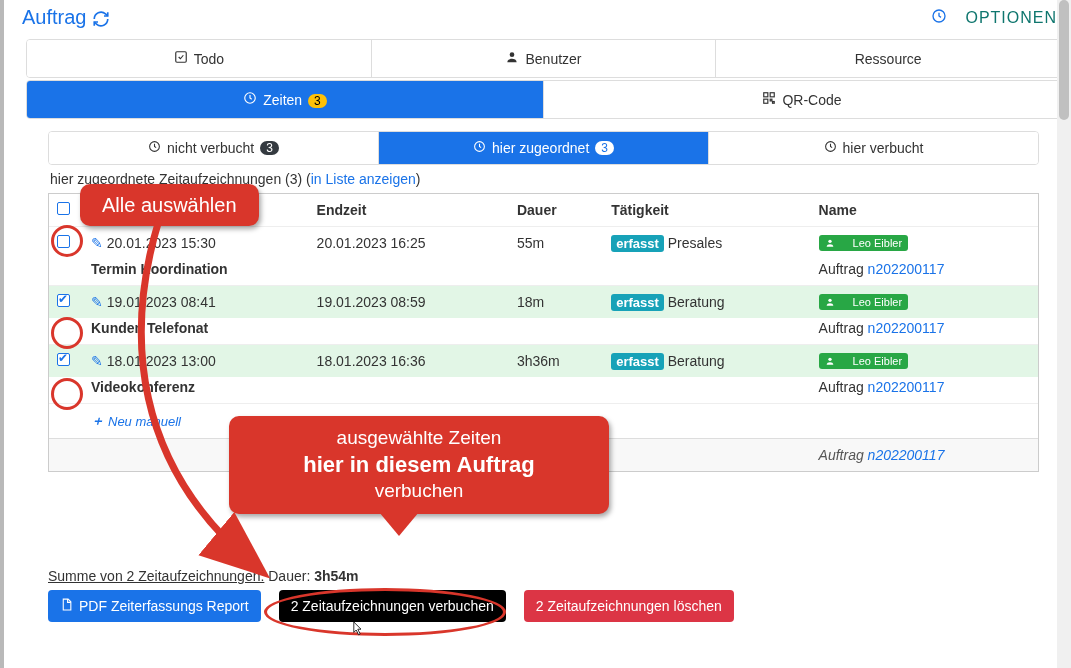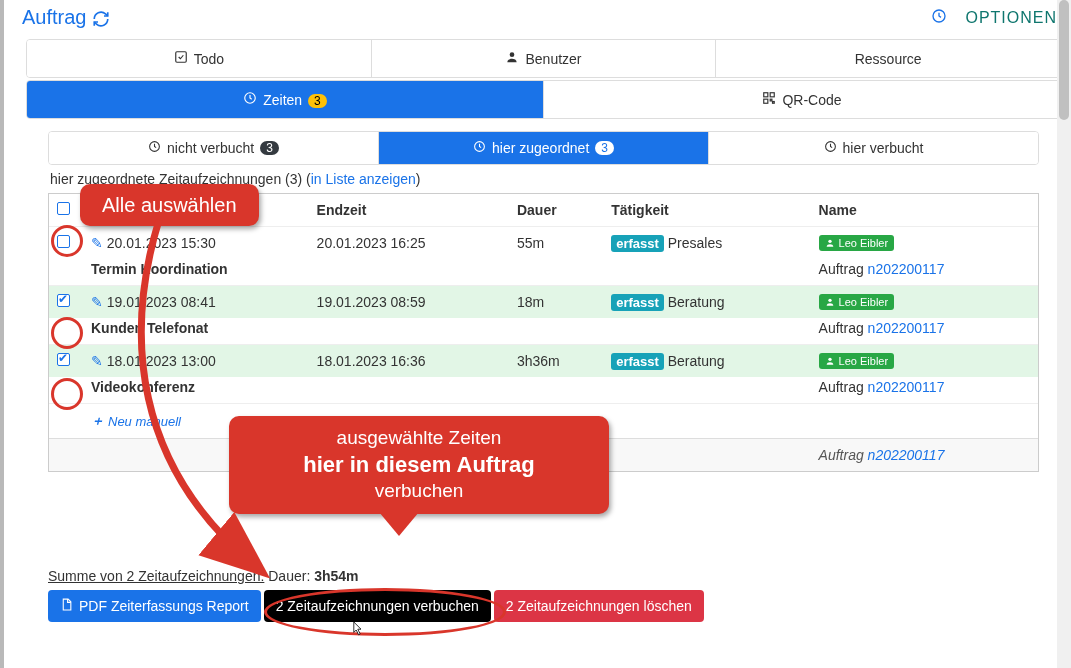--- a/index.html
+++ b/index.html
@@ -29,30 +29,30 @@
   .link { color: #1a73e8; cursor: pointer; }
   .table-wrap { border: 1px solid #ccc; }
   table { width: 100%; border-collapse: collapse; }
   th, td { padding: 8px 8px; text-align: left; font-size: 14px; vertical-align: top; }
   th { font-weight: bold; border-bottom: 1px solid #eee; }
   .row-sel { background: #e2f6e6; }
   .row-desc td { padding-top: 2px; padding-bottom: 8px; border-bottom: 1px solid #eee; }
   .checkbox { width: 13px; height: 13px; border: 1.5px solid #1a73e8; border-radius: 2px; display: inline-block; position: relative; cursor: pointer; background:#fff; }
   .checkbox.checked::after { content:"✔"; position:absolute; top:-3px; left:0; font-size:12px; color:#1a73e8; }
   .status-badge { background:#17a2b8; color:#fff; font-size:13px; padding:1px 5px; border-radius:3px; font-weight:bold; }
-  .user-badge { background:#28a745; color:#fff; font-size:11px; padding:2px 6px; border-radius:3px; display:inline-flex; align-items:center; gap:4px; }
+  .user-badge { background:#28a745; color:#fff; font-size:11px; padding:2px 6px; border-radius:3px; display:inline-flex; align-items:center; gap:18px; }
   .auftrag-link { color:#1a73e8; font-style: normal; }
   .auftrag-italic { font-style: italic; color:#555; }
   .auftrag-italic .auftrag-link { font-style: italic; }
   .edit-icon { color:#1a73e8; margin-right:4px; }
   .add-row td { padding: 8px; }
   .add-link { color:#1a73e8; font-style: italic; font-size: 13px; display:flex; align-items:center; gap:4px; }
   .summary { margin-top: 96px; font-size: 14px; }
   .summary .u { text-decoration: underline; text-align: right; }
-  .btn-row { display:flex; gap:3px; margin-top:6px; }
+  .btn-row { display:flex; gap:18px; margin-top:6px; }
   .btn { padding:8px 12px; border-radius:4px; color:#fff; font-size:14px; cursor:pointer; display:flex; align-items:center; gap:6px; border:none; }
   .btn-blue { background:#1a73e8; }
   .btn-teal { background:#000000; }
   .btn-red  { background:#dc3545; }
 
   
   .callout { position:absolute; background:#d9362b; color:#fff; border-radius:10px; box-shadow: 2px 3px 5px rgba(0,0,0,0.35); padding:10px 16px; font-size:19px; text-align:center; line-height:1.3; }
   .callout.small { font-size:20px; padding:8px 22px; }
   .red-circle { position:absolute; border:3px solid #d9362b; border-radius:50%; }
   .red-ellipse { position:absolute; border:3px solid #d9362b; border-radius:50%; }

